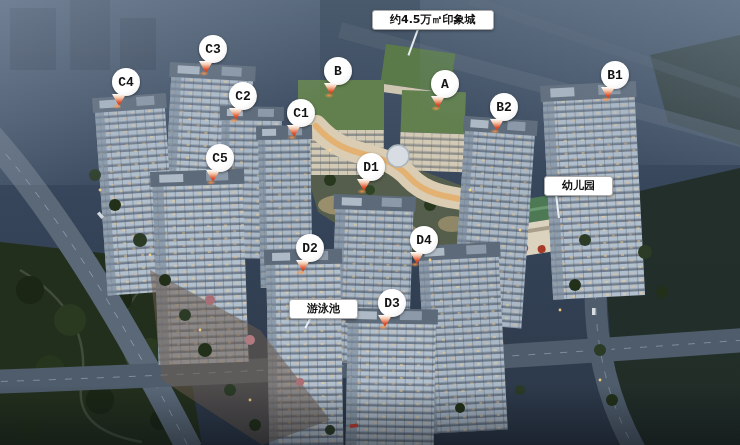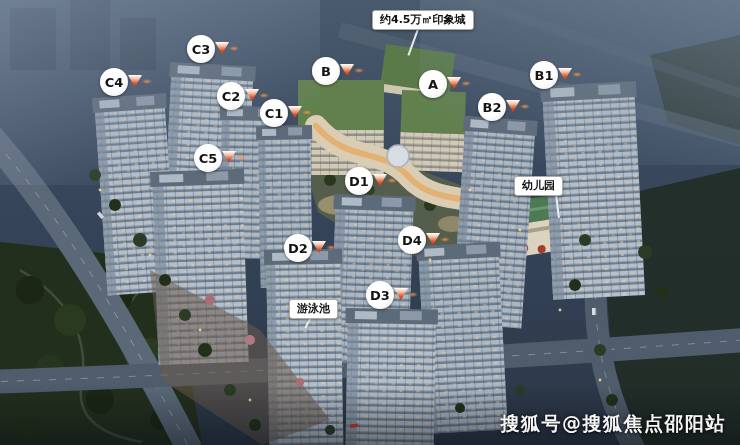--- a/index.html
+++ b/index.html
@@ -4,41 +4,41 @@
 <style>
   html,body { margin:0; padding:0; background:#222; }
   .stage {
     position:relative; width:740px; height:445px; overflow:hidden;
     font-family:"DejaVu Sans","Liberation Sans",sans-serif;
     background:linear-gradient(180deg,#4a5a6d 0%,#36455a 45%,#2b3747 100%);
   }
   .scene-svg { position:absolute; left:0; top:0; width:740px; height:445px; display:block; }
 
   
-  .pin { position:absolute; transform:translateX(-50%); display:flex; flex-direction:row; align-items:center; z-index:30; }
+  .pin { position:absolute; transform:translateX(-50%); display:flex; flex-direction:column; align-items:flex-start; z-index:30;font-family:Liberation Mono, monospace; }
   .pin-bubble {
     width:28px; height:28px; border-radius:50%;
     background:radial-gradient(circle at 35% 30%, #ffffff 55%, #e8e8e8 100%);
     box-shadow:0 1px 3px rgba(0,0,0,.45);
     display:flex; align-items:center; justify-content:center;
     font-size:13px; font-weight:bold; color:#141414; letter-spacing:0;
   }
   .pin-tail {
     width:14px; height:12px; margin-top:-2px;
     clip-path:polygon(0 0,100% 0,50% 100%);
     background:linear-gradient(180deg,#ffffff 0%,#f3c9ae 30%,#e2512c 70%,#b93b1e 100%);
   }
   .pin-glow { position:relative; width:10px; height:5px; margin-top:-2px;
     background:radial-gradient(ellipse at center, rgba(255,150,70,.85) 0%, rgba(255,150,70,0) 70%); }
 
   
   .note {
     position:absolute; z-index:30; white-space:nowrap;
     background:#ffffff; border:1px solid #ababab; border-radius:3px;
-    padding:2px 7px; font-size:11px; font-weight:bold; color:#111111;
+    padding:2px 17px; font-size:11px; font-weight:bold; color:#111111;
     box-shadow:0 1px 3px rgba(0,0,0,.4); line-height:14px;
   }
   .leader { position:absolute; z-index:29; width:1.5px; background:rgba(246,249,252,.9); transform-origin:top center; }
 
   
   .watermark {
     position:absolute; right:14px; bottom:8px; z-index:40;
     font-size:19px; font-weight:bold; color:#f5f5f5; letter-spacing:1.5px;
     text-shadow:0 0 4px rgba(0,0,0,.7), 0 1px 2px rgba(0,0,0,.6);
   }
@@ -320,21 +320,21 @@
     <div class="pin-tail"></div>
       <div class="pin-glow"></div>
   </div>
   <div class="pin" style="left:243px;top:82px">
     <div class="pin-bubble">
         <span>C2</span>
       </div>
     <div class="pin-tail"></div>
       <div class="pin-glow"></div>
   </div>
-  <div class="pin" style="left:286px;top:99px">
+  <div class="pin" style="left:301px;top:99px">
     <div class="pin-bubble">
         <span>C1</span>
       </div>
     <div class="pin-tail"></div>
       <div class="pin-glow"></div>
   </div>
   <div class="pin" style="left:220px;top:144px">
     <div class="pin-bubble">
         <span>C5</span>
       </div>
@@ -355,59 +355,58 @@
     <div class="pin-tail"></div>
       <div class="pin-glow"></div>
   </div>
   <div class="pin" style="left:504px;top:93px">
     <div class="pin-bubble">
         <span>B2</span>
       </div>
     <div class="pin-tail"></div>
       <div class="pin-glow"></div>
   </div>
-  <div class="pin" style="left:556px;top:61px">
+  <div class="pin" style="left:615px;top:61px">
     <div class="pin-bubble">
         <span>B1</span>
       </div>
     <div class="pin-tail"></div>
       <div class="pin-glow"></div>
   </div>
-  <div class="pin" style="left:371px;top:167px">
+  <div class="pin" style="left:371px;top:153px">
     <div class="pin-bubble">
         <span>D1</span>
       </div>
     <div class="pin-tail"></div>
       <div class="pin-glow"></div>
   </div>
   <div class="pin" style="left:310px;top:234px">
     <div class="pin-bubble">
         <span>D2</span>
       </div>
     <div class="pin-tail"></div>
       <div class="pin-glow"></div>
   </div>
-  <div class="pin" style="left:392px;top:281px">
+  <div class="pin" style="left:392px;top:289px">
     <div class="pin-bubble">
         <span>D3</span>
       </div>
     <div class="pin-tail"></div>
       <div class="pin-glow"></div>
   </div>
   <div class="pin" style="left:424px;top:226px">
     <div class="pin-bubble">
         <span>D4</span>
       </div>
     <div class="pin-tail"></div>
       <div class="pin-glow"></div>
   </div>
 
   <div class="leader" style="left:417px;top:29px;height:28px;transform:rotate(20deg)"></div>
   <div class="note" style="left:372px;top:10px">约4.5万㎡印象城</div>
 
   <div class="leader" style="left:555px;top:194px;height:24px;transform:rotate(-7deg)"></div>
-  <div class="note" style="left:514px;top:176px">幼儿园</div>
+  <div class="note" style="left:544px;top:176px">幼儿园</div>
 
   <div class="leader" style="left:313px;top:311px;height:19px;transform:rotate(27deg)"></div>
   <div class="note" style="left:289px;top:299px">游泳池</div>
 
-  <div class="watermark">搜狐号@搜狐焦点邵阳站</div>
 </div>
 
 </body></html>

